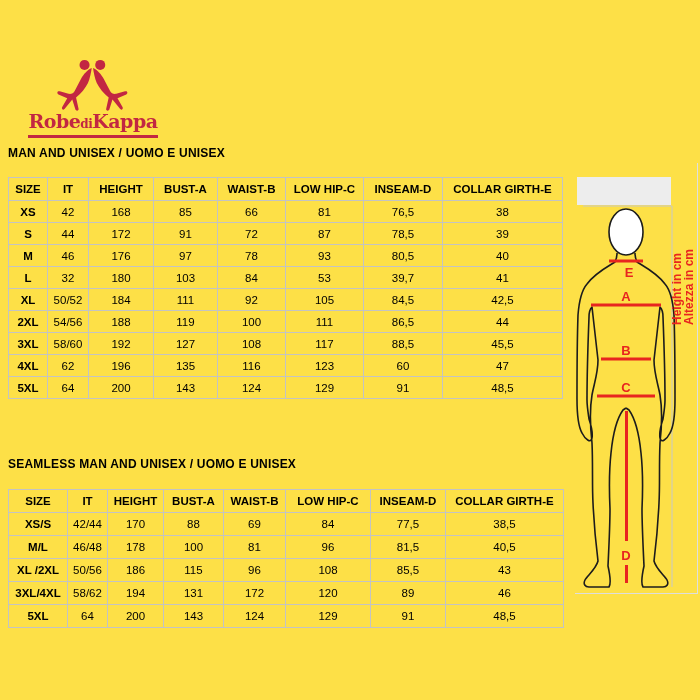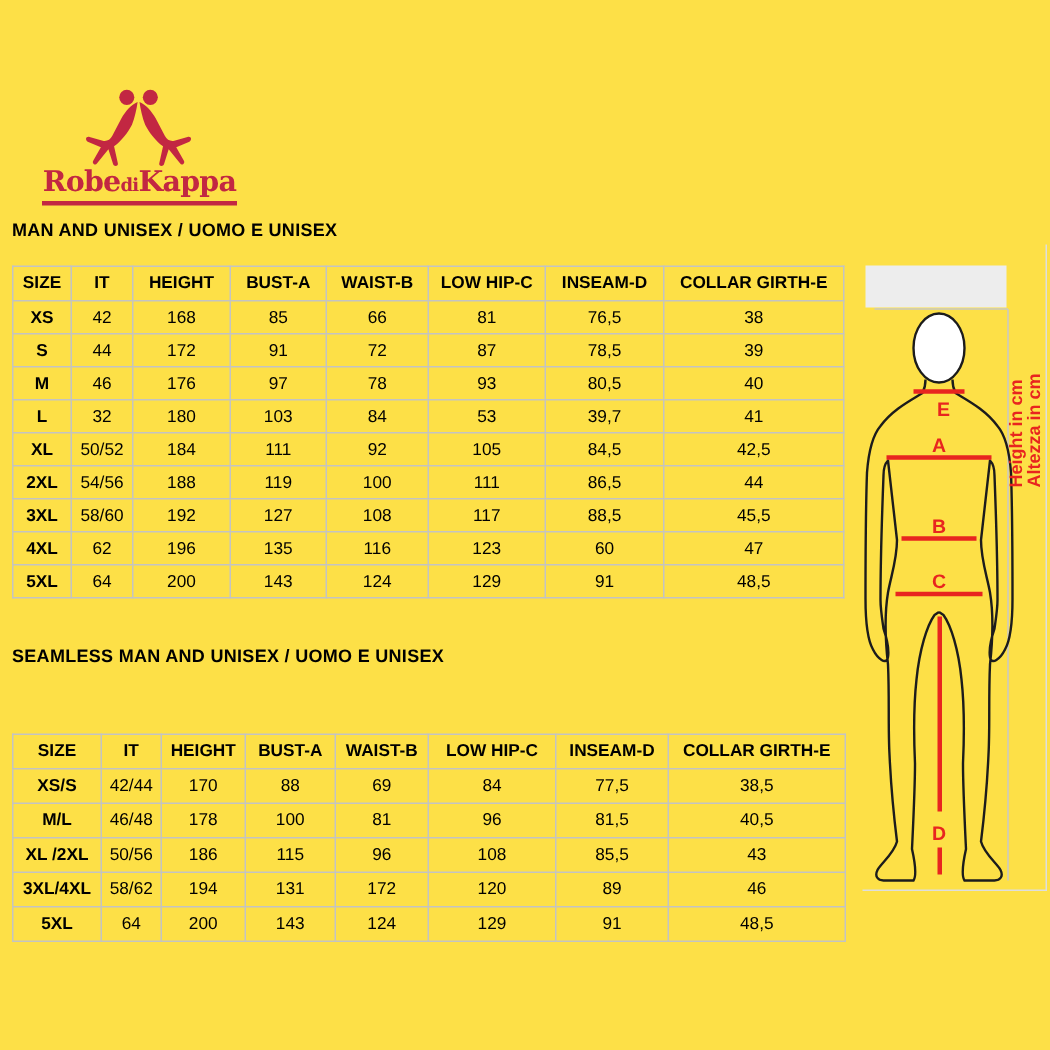--- a/index.html
+++ b/index.html
@@ -10,21 +10,21 @@
   #logo{position:absolute;left:28px;top:58px;width:130px;text-align:center;}
   #logo svg{display:block;margin:0 auto;}
   #logo .wordmark{font-family:"DejaVu Serif", serif;font-weight:bold;
                   font-size:19px;line-height:19px;letter-spacing:-0.5px;white-space:nowrap;}
   #logo .wordmark .di{font-size:12px;}
   #logo .underbar{height:3px;margin-top:1px;}
 
   
   .heading{position:absolute;left:8px;font-size:12px;font-weight:bold;letter-spacing:0.2px;}
   #heading1{top:146px;}
-  #heading2{top:430px;}
+  #heading2{top:457px;}
 
   
   table{border-collapse:collapse;table-layout:fixed;position:absolute;left:8px;
         font-size:11.5px;text-align:center;}
   th,td{border:1px solid #c3c3c3;padding:0;overflow:hidden;white-space:nowrap;}
   thead th{font-weight:bold;}
   tbody th{font-weight:bold;}
   tbody td{font-weight:normal;}
   #table1{top:177px;width:554px;}
   #table1 tr{height:22px;}

